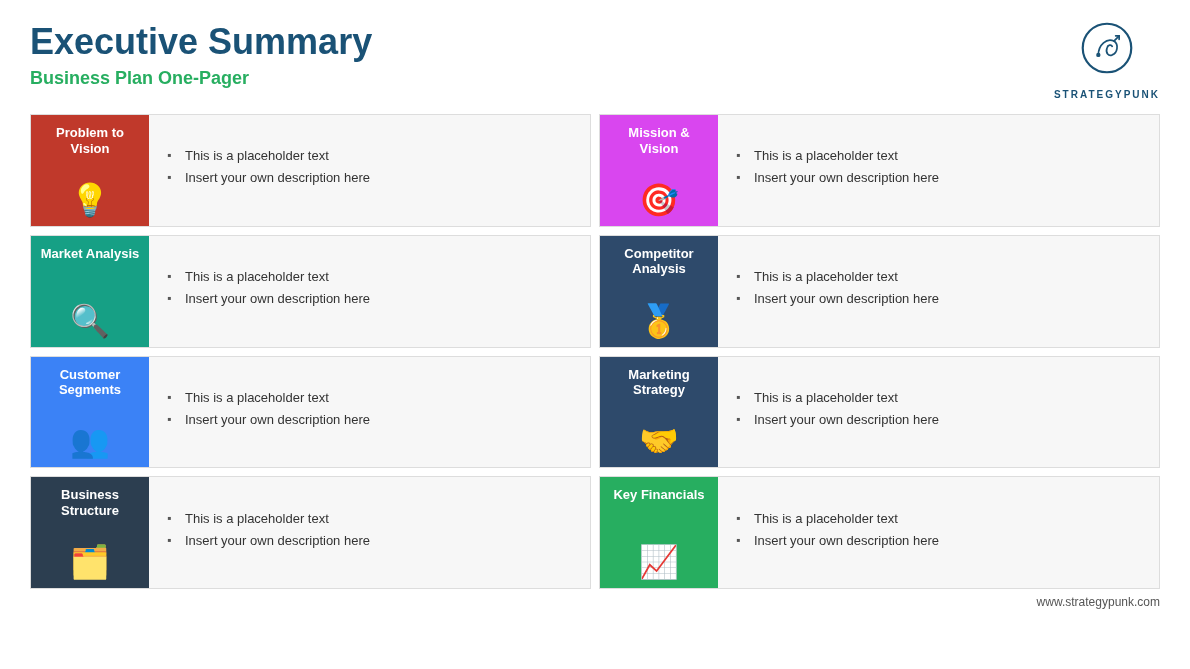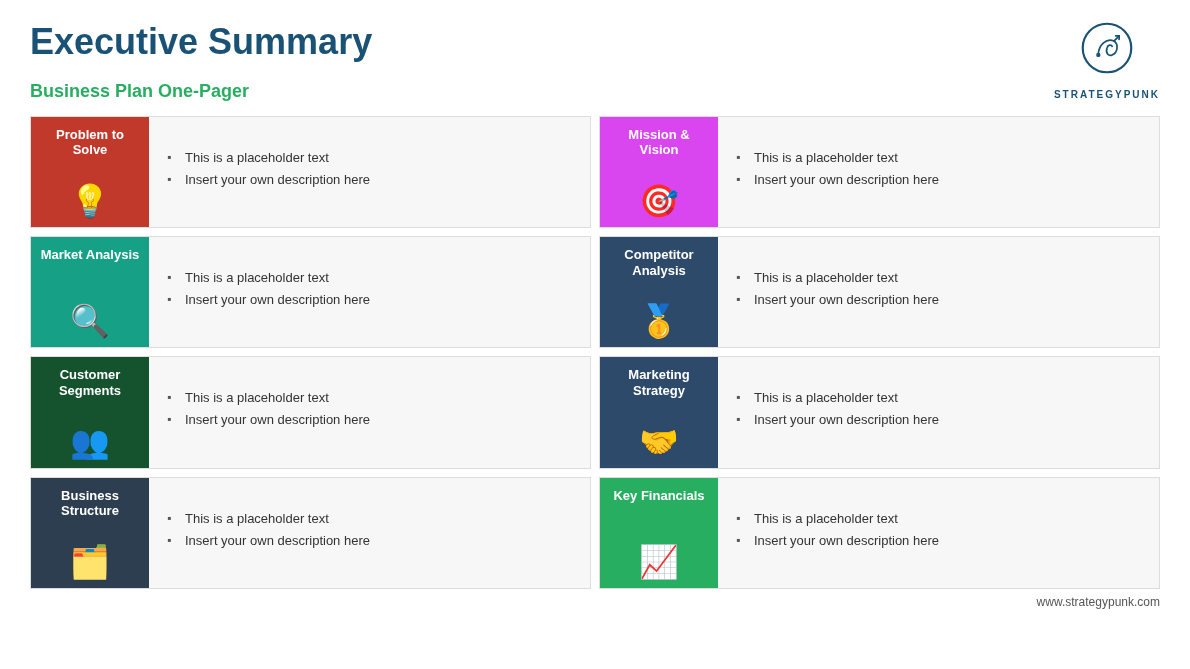--- a/index.html
+++ b/index.html
@@ -27,21 +27,21 @@
     .main-title {
       font-size: 36px;
       font-weight: 900;
       color: #1a5276;
       line-height: 1.1;
     }
     .sub-title {
       font-size: 18px;
       font-weight: 700;
       color: #27ae60;
-      margin-top: 19px;
+      margin-top: 6px;
     }
     .logo-area {
       display: flex;
       flex-direction: column;
       align-items: center;
     }
     .logo-icon {
       width: 52px;
       height: 52px;
     }
@@ -109,21 +109,21 @@
     .card-content ul li::before {
       content: '▪';
       position: absolute;
       left: 0;
       color: #555;
       font-size: 12px;
     }
     
     .color-red { background-color: #c0392b; }
     .color-teal { background-color: #16a085; }
-    .color-orange { background-color: #14532d; }
+    .color-orange { background-color: #3b82f6; }
     .color-blue-dark { background-color: #2c3e50; gap: 10px; }
     .color-gold { background-color: #d946ef; }
     .color-slate { background-color: #2e4a6b; }
     .color-navy { background-color: #2e4a6b; }
     .color-green { background-color: #27ae60; gap: 12px; }
     .footer {
       text-align: right;
       font-size: 12px;
       color: #555;
       padding: 6px 0 2px 0;
@@ -147,21 +147,21 @@
         <line x1="44" y1="16" x2="44" y2="20" stroke="#1a5276" stroke-width="2" stroke-linecap="round"></line>
         <line x1="44" y1="16" x2="40" y2="16" stroke="#1a5276" stroke-width="2" stroke-linecap="round"></line>
       </svg>
       <div class="logo-text">STRATEGYPUNK</div>
     </div>
   </div>
 
   <div class="grid" id="cards-grid">
   <div class="card">
         <div class="card-label color-red">
-          <div class="card-label-text">Problem to Solve</div>
+          <div class="card-label-text">Problem to Vision</div>
           <div class="card-icon">💡</div>
         </div>
         <div class="card-content">
           <ul>
             <li>This is a placeholder text</li>
             <li>Insert your own description here</li>
           </ul>
         </div>
       </div>
       <div class="card">

